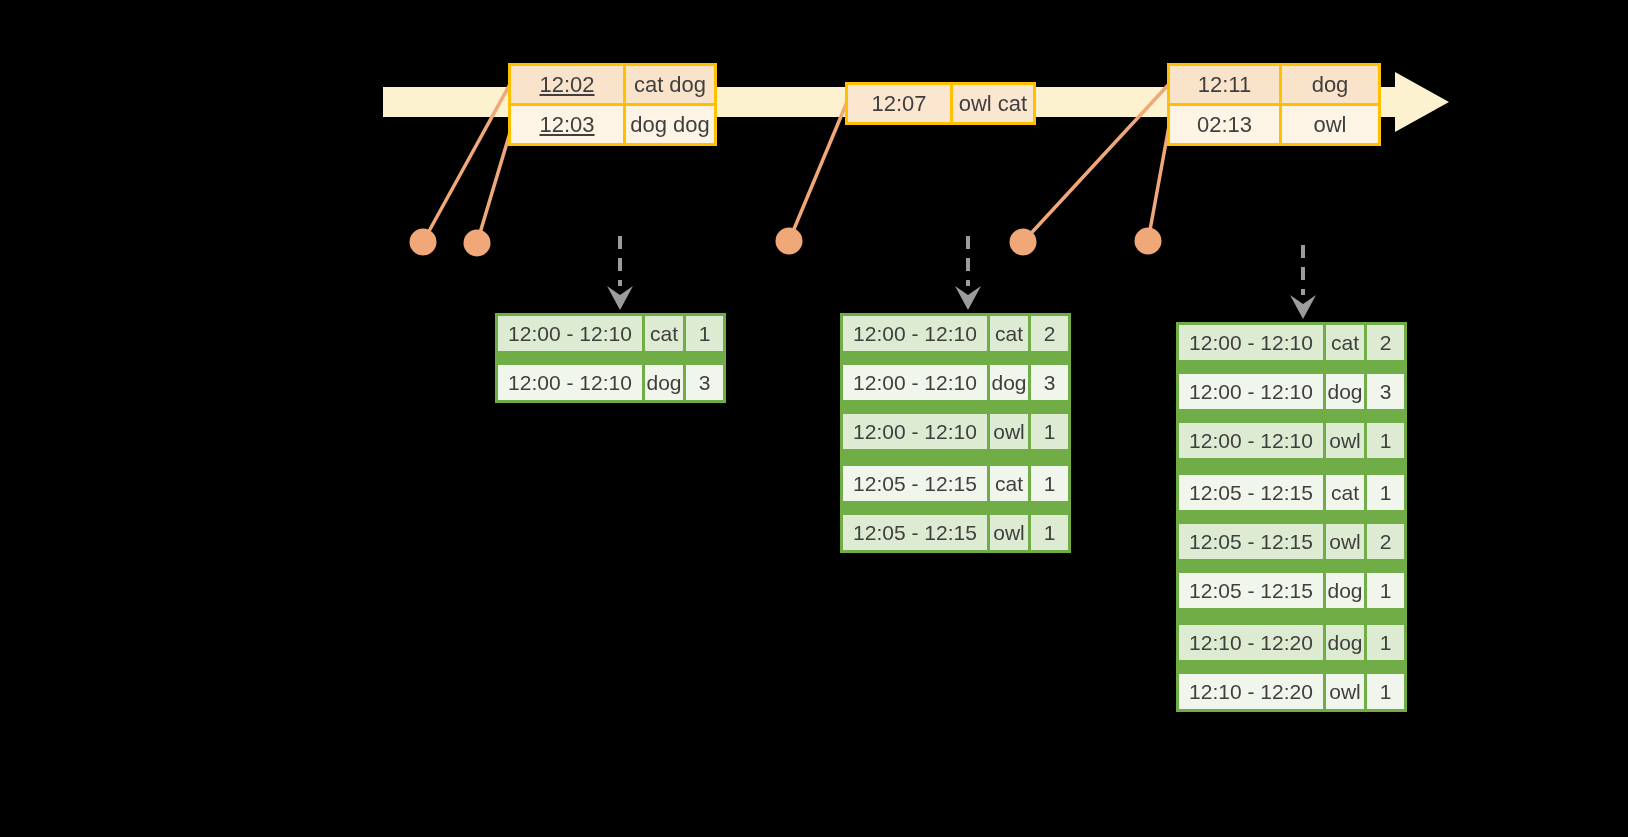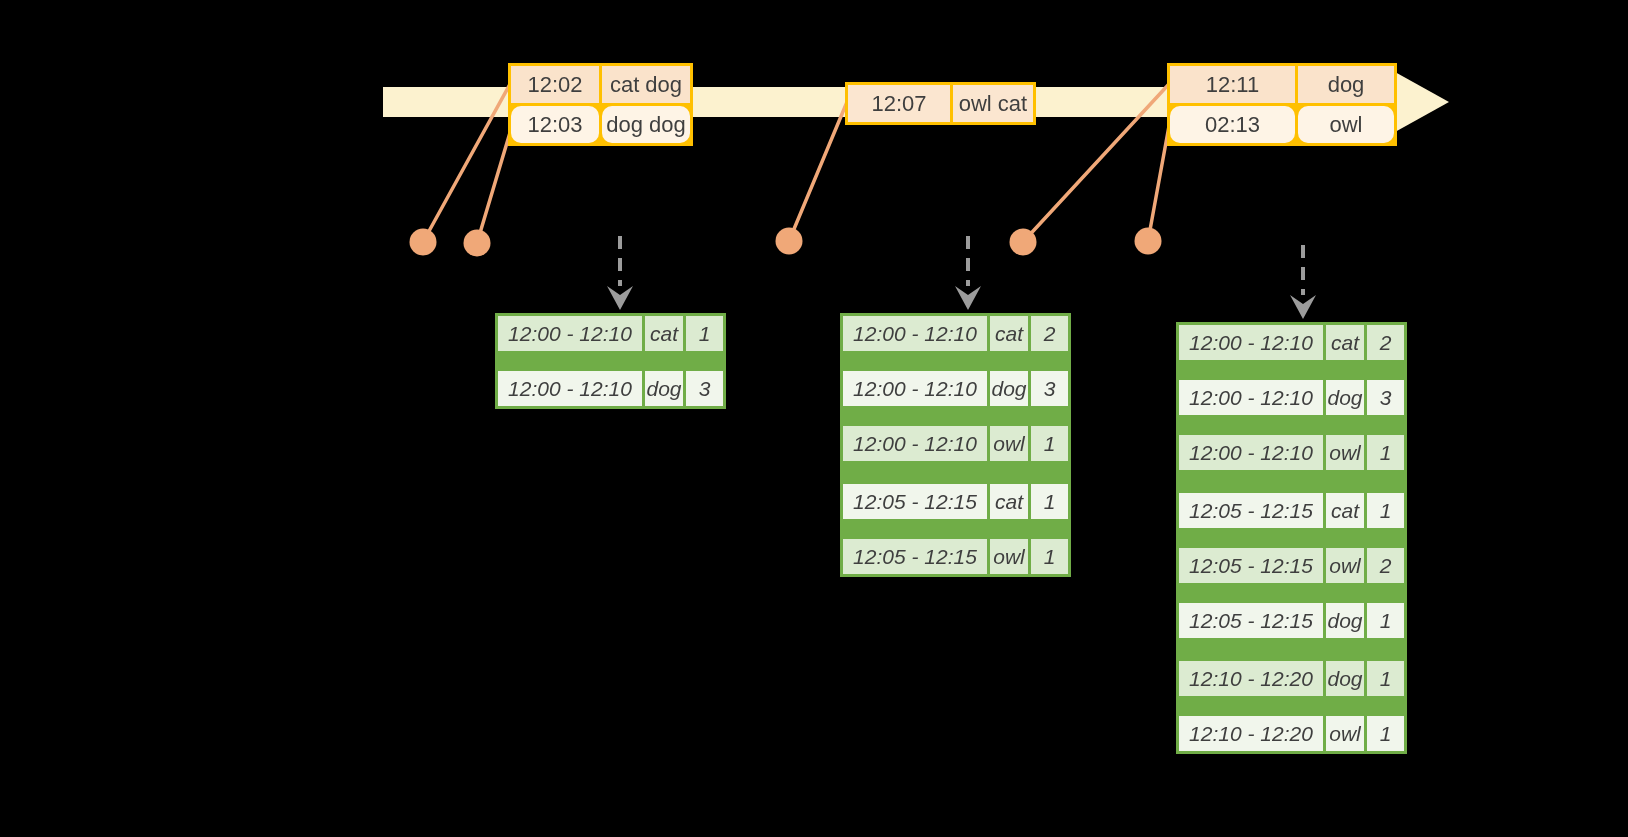--- a/index.html
+++ b/index.html
@@ -7,28 +7,28 @@
     position:relative;width:1628px;height:837px;background:#000000;overflow:hidden;
     font-family:"Liberation Sans", sans-serif;color:#3F3F3F;
   }
   #overlay{position:absolute;left:0;top:0;z-index:1;}
 
   
   .ebox{position:absolute;z-index:2;background:#FFC000;padding:3px;display:flex;flex-direction:column;gap:3px;box-sizing:content-box;}
   .erow{display:flex;gap:3px;}
   .ecell{height:37px;display:flex;align-items:center;justify-content:center;font-size:22px;color:#3F3F3F;}
   .erow.dark .ecell{background:#FAE3CB;}
-  .erow.light .ecell{background:#FEF4E6;border-radius:10px;}
+  .erow.light .ecell{background:#FEF4E6;}
   .erow.mid .ecell{background:#FBE6D0;}
-  .ebox1 .ecell.time{width:88px;}  .ebox1 .ecell.words{width:88px;}
+  .ebox1 .ecell.time{width:112px;text-decoration:underline;}  .ebox1 .ecell.words{width:88px;}
   .ebox2 .ecell.time{width:102px;} .ebox2 .ecell.words{width:80px;}
-  .ebox3 .ecell.time{width:125px;} .ebox3 .ecell.words{width:96px;}
+  .ebox3 .ecell.time{width:109px;} .ebox3 .ecell.words{width:96px;}
 
   
-  .rtable{position:absolute;z-index:2;background:#70AD47;padding:3px;display:flex;flex-direction:column;gap:20px;font-style:italic;}
+  .rtable{position:absolute;z-index:2;background:#70AD47;padding:3px;display:flex;flex-direction:column;gap:14px;}
   .trow{display:flex;gap:3px;}
   .trow.gsep{margin-top:3px;}
   .tcell{height:35px;display:flex;align-items:center;justify-content:center;font-size:21px;color:#3F3F3F;}
   .tcell.time{width:144px;}
   .tcell.word{width:38px;}
   .tcell.count{width:37px;}
   .trow.dark .tcell{background:#DCEBD1;}
   .trow.light .tcell{background:#F1F6EC;}
 </style>
 </head>

